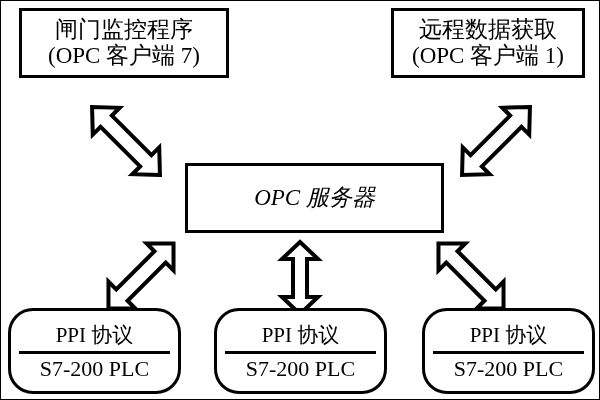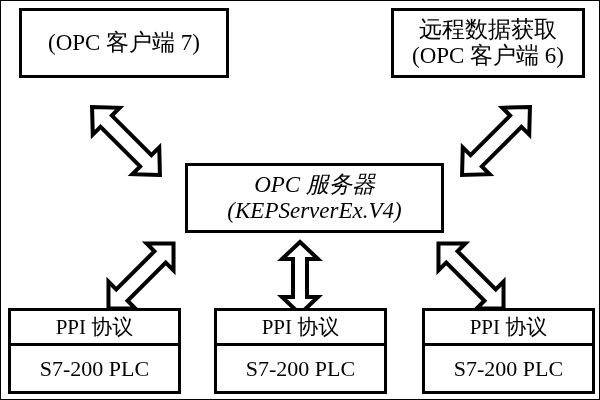--- a/index.html
+++ b/index.html
@@ -38,22 +38,23 @@
   .node .line {
     text-align: center;
     color: #000000;
     white-space: nowrap;
     line-height: 1.12;
   }
   .client-node .line { font-size: 23px; }
   .server-node .line { font-size: 23px; }
 
   .plc-node {
-    padding: 0;
+    padding: 8px;
     justify-content: flex-start;
+    border-radius: 25px;
   }
   .plc-node .proto {
     border-bottom: 3px solid #000000;
     font-size: 21px;
     height: 32px;
     display: flex;
     align-items: center;
     justify-content: center;
   }
   .plc-node .model {
@@ -86,31 +87,31 @@
     <g transform="translate(299,277) rotate(90)">
       <polygon points="-36,0 -19,-18 -19,-7 19,-7 19,-18 36,0 19,18 19,7 -19,7 -19,18" fill="#ffffff" stroke="#000000" stroke-width="4" stroke-linejoin="miter"></polygon>
     </g>
 
     <g transform="translate(470,275) rotate(-135)">
       <polygon points="-46,0 -27,-19 -27,-8 27,-8 27,-19 46,0 27,19 27,8 -27,8 -27,19" fill="#ffffff" stroke="#000000" stroke-width="4" stroke-linejoin="miter"></polygon>
     </g>
   </svg>
 
   <div class="node client-node" style="left:18px; top:7px; width:210px; height:70px;">
+    <div class="line">闸门监控程序</div>
     <div class="line">(OPC 客户端 7)</div>
   </div>
 
   <div class="node client-node" style="left:390px; top:7px; width:194px; height:70px;">
     <div class="line">远程数据获取</div>
-    <div class="line">(OPC 客户端 6)</div>
+    <div class="line">(OPC 客户端 1)</div>
   </div>
 
   <div class="node server-node" style="left:184px; top:162px; width:259px; height:70px;font-style:italic;">
     <div class="line">OPC 服务器</div>
-    <div class="line">(KEPServerEx.V4)</div>
   </div>
 
   <div class="node plc-node" style="left:7px; top:307px; width:173px; height:86px;">
     <div class="proto">PPI 协议</div>
     <div class="model">S7-200 PLC</div>
   </div>
 
   <div class="node plc-node" style="left:213px; top:307px; width:173px; height:86px;">
     <div class="proto">PPI 协议</div>
     <div class="model">S7-200 PLC</div>

